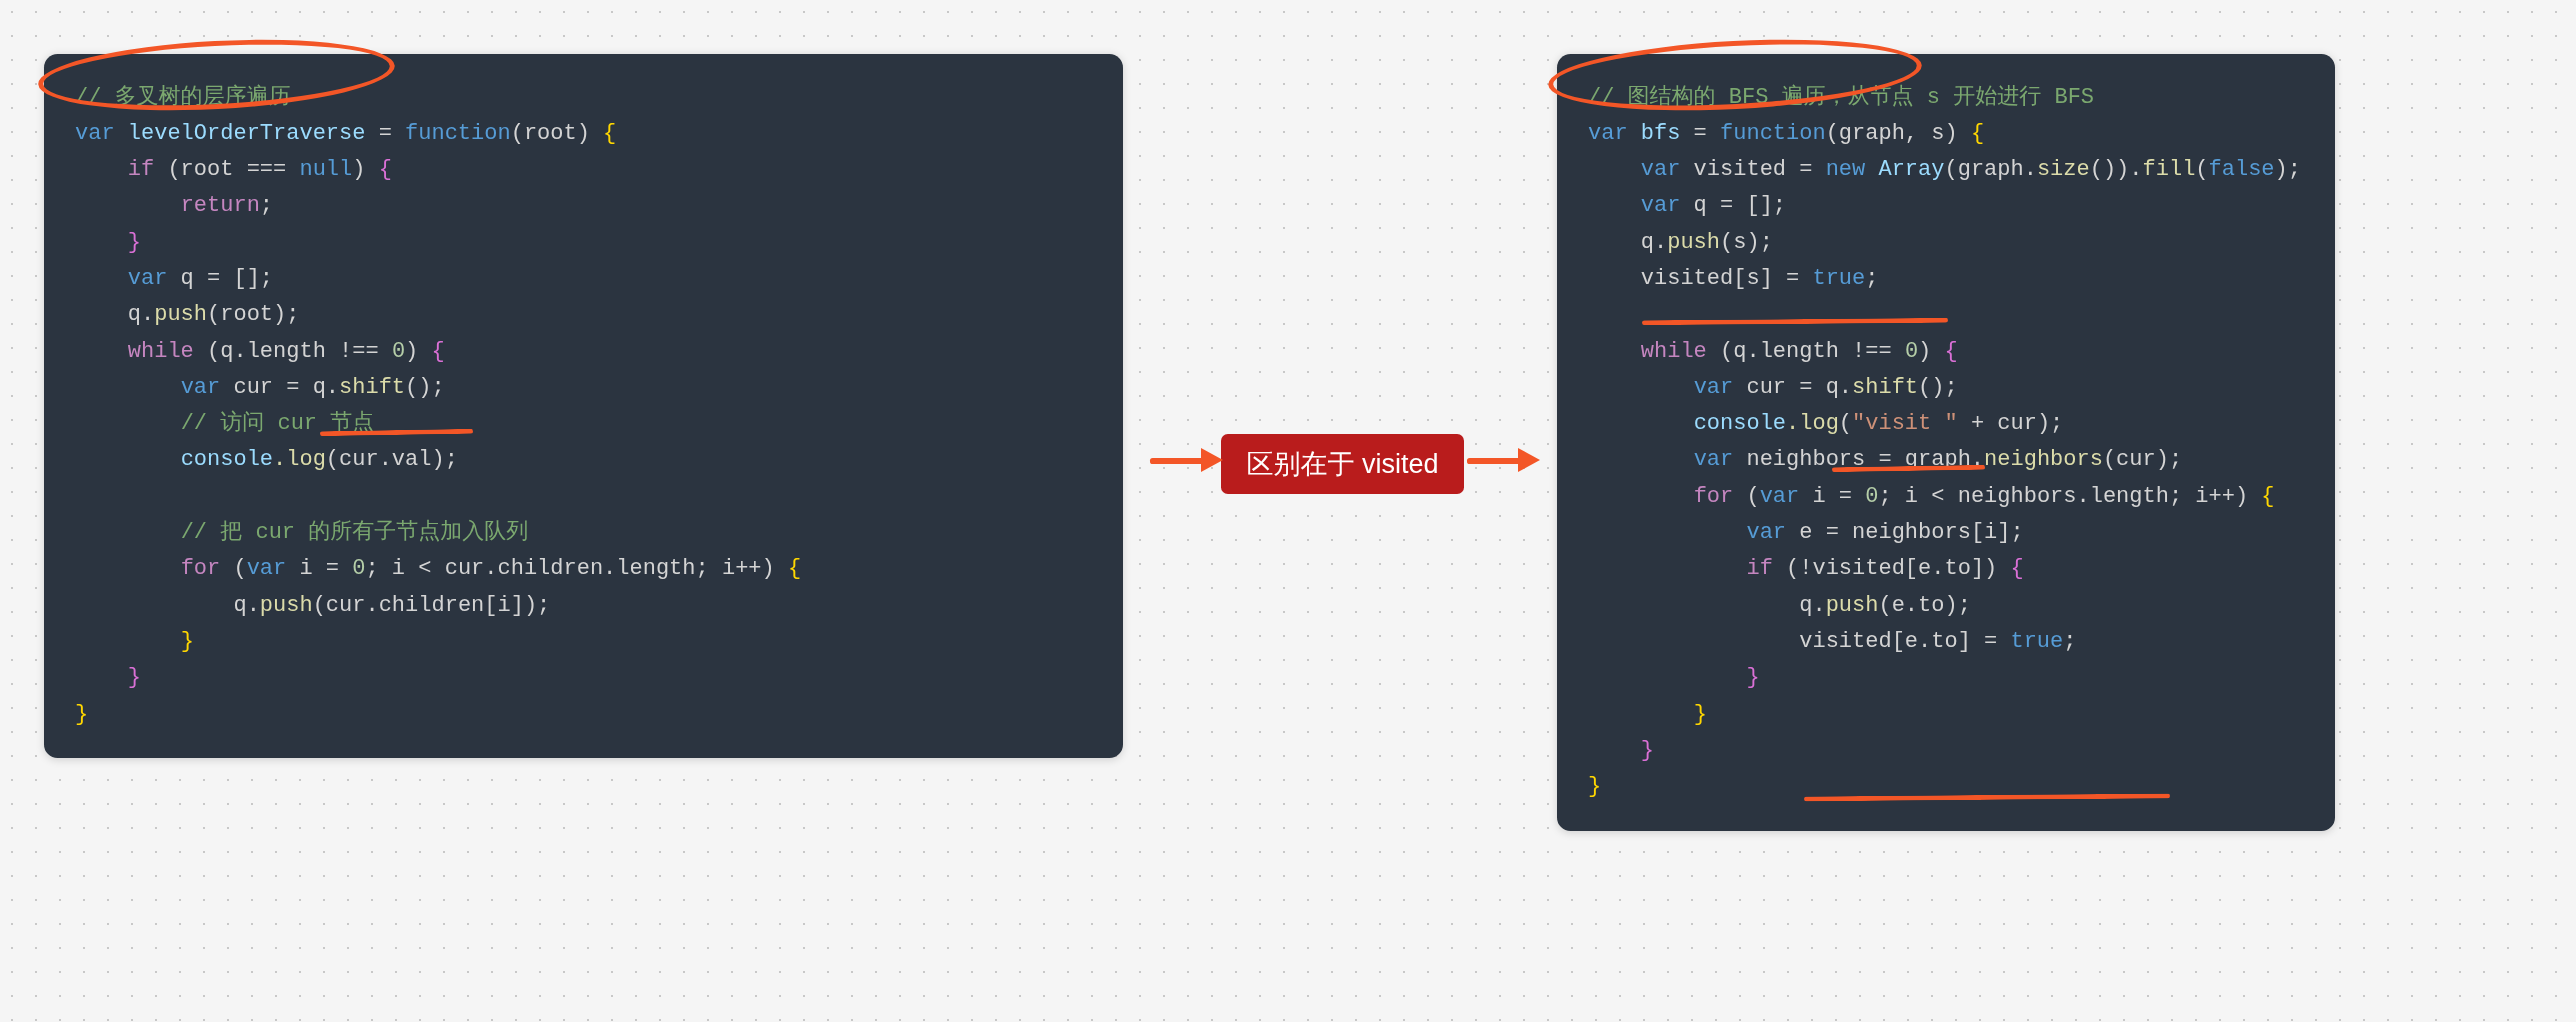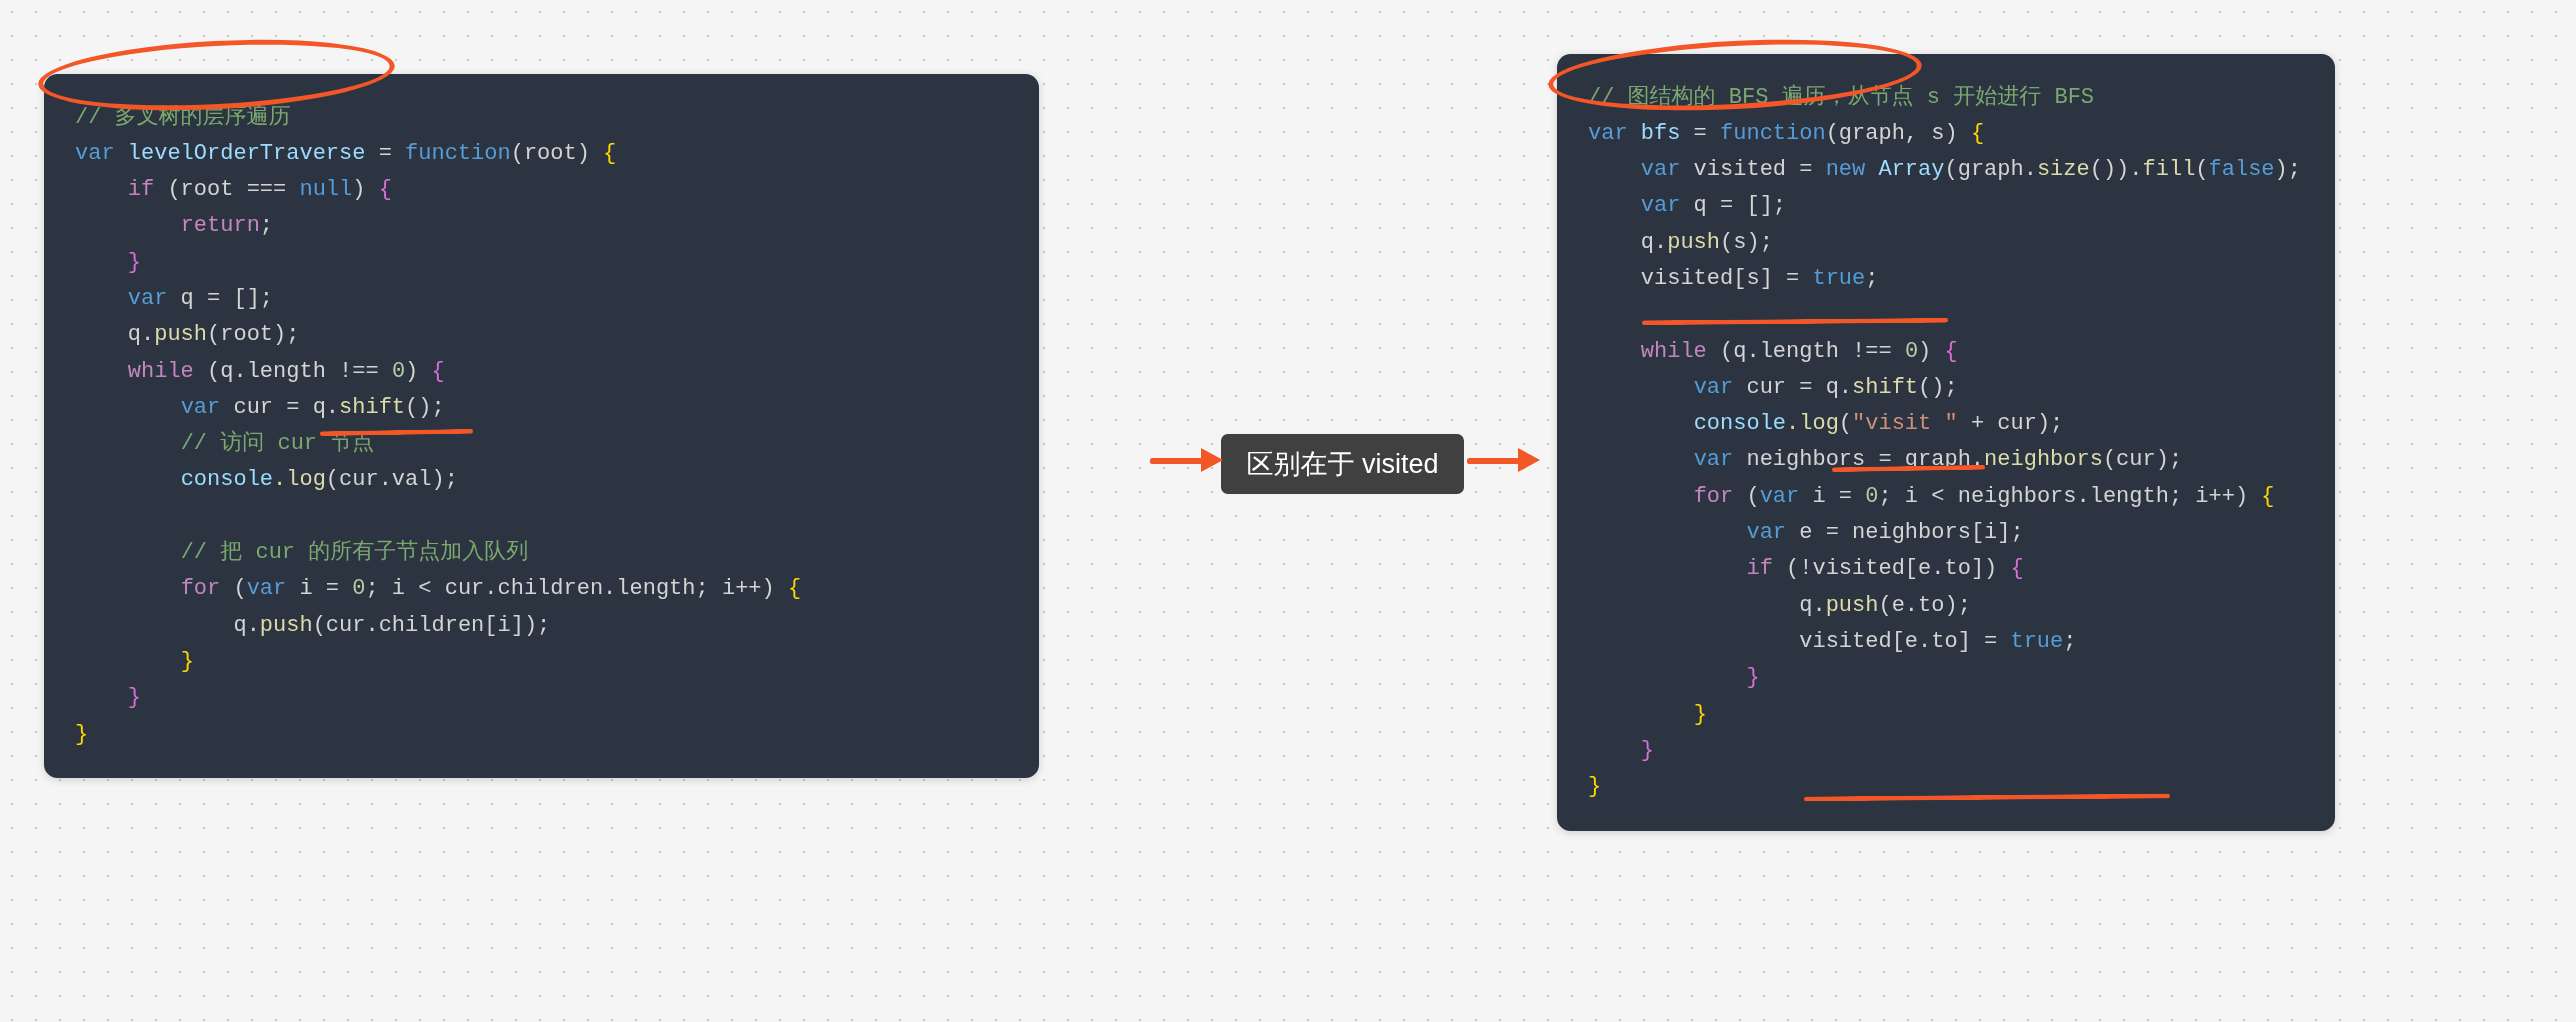--- a/index.html
+++ b/index.html
@@ -18,22 +18,21 @@
     border-radius: 13.6px;
     padding: 25.5px 31px;
     font-size: 22px;
     line-height: 1.65;
     color: #d4d4d4;
     box-shadow: 0 1.7px 8.5px rgba(0,0,0,0.15);
   }
   .code-left {
     left: 44px;
     top: 54px;
-    width: 995px;
-    margin-top: 20px;
+    width: 1079px;
   }
   .code-right {
     left: 1557px;
     top: 54px;
     width: 778px;
   }
   pre { margin: 0; white-space: pre; font-family: inherit; }
   .c-comment { color: #7ba86f; }
   .c-keyword { color: #c586c0; }
   .c-var { color: #569cd6; }
@@ -43,21 +42,21 @@
   .c-num { color: #b5cea8; }
   .c-str { color: #ce9178; }
   .c-brace { color: #ffd700; }
   .c-p1 { color: #da70d6; }
   .c-white { color: #d4d4d4; }
 
   .center-box {
     position: absolute;
     left: 1221px;
     top: 434px;
-    background: #404040;
+    background: #b91c1c;
     color: #fff;
     font-family: -apple-system, BlinkMacSystemFont, "Segoe UI", sans-serif;
     font-size: 27px;
     font-weight: 500;
     padding: 12px 25.5px;
     border-radius: 6.8px;
   }
   .arrow-shaft {
     position: absolute;
     background: #f35627;

